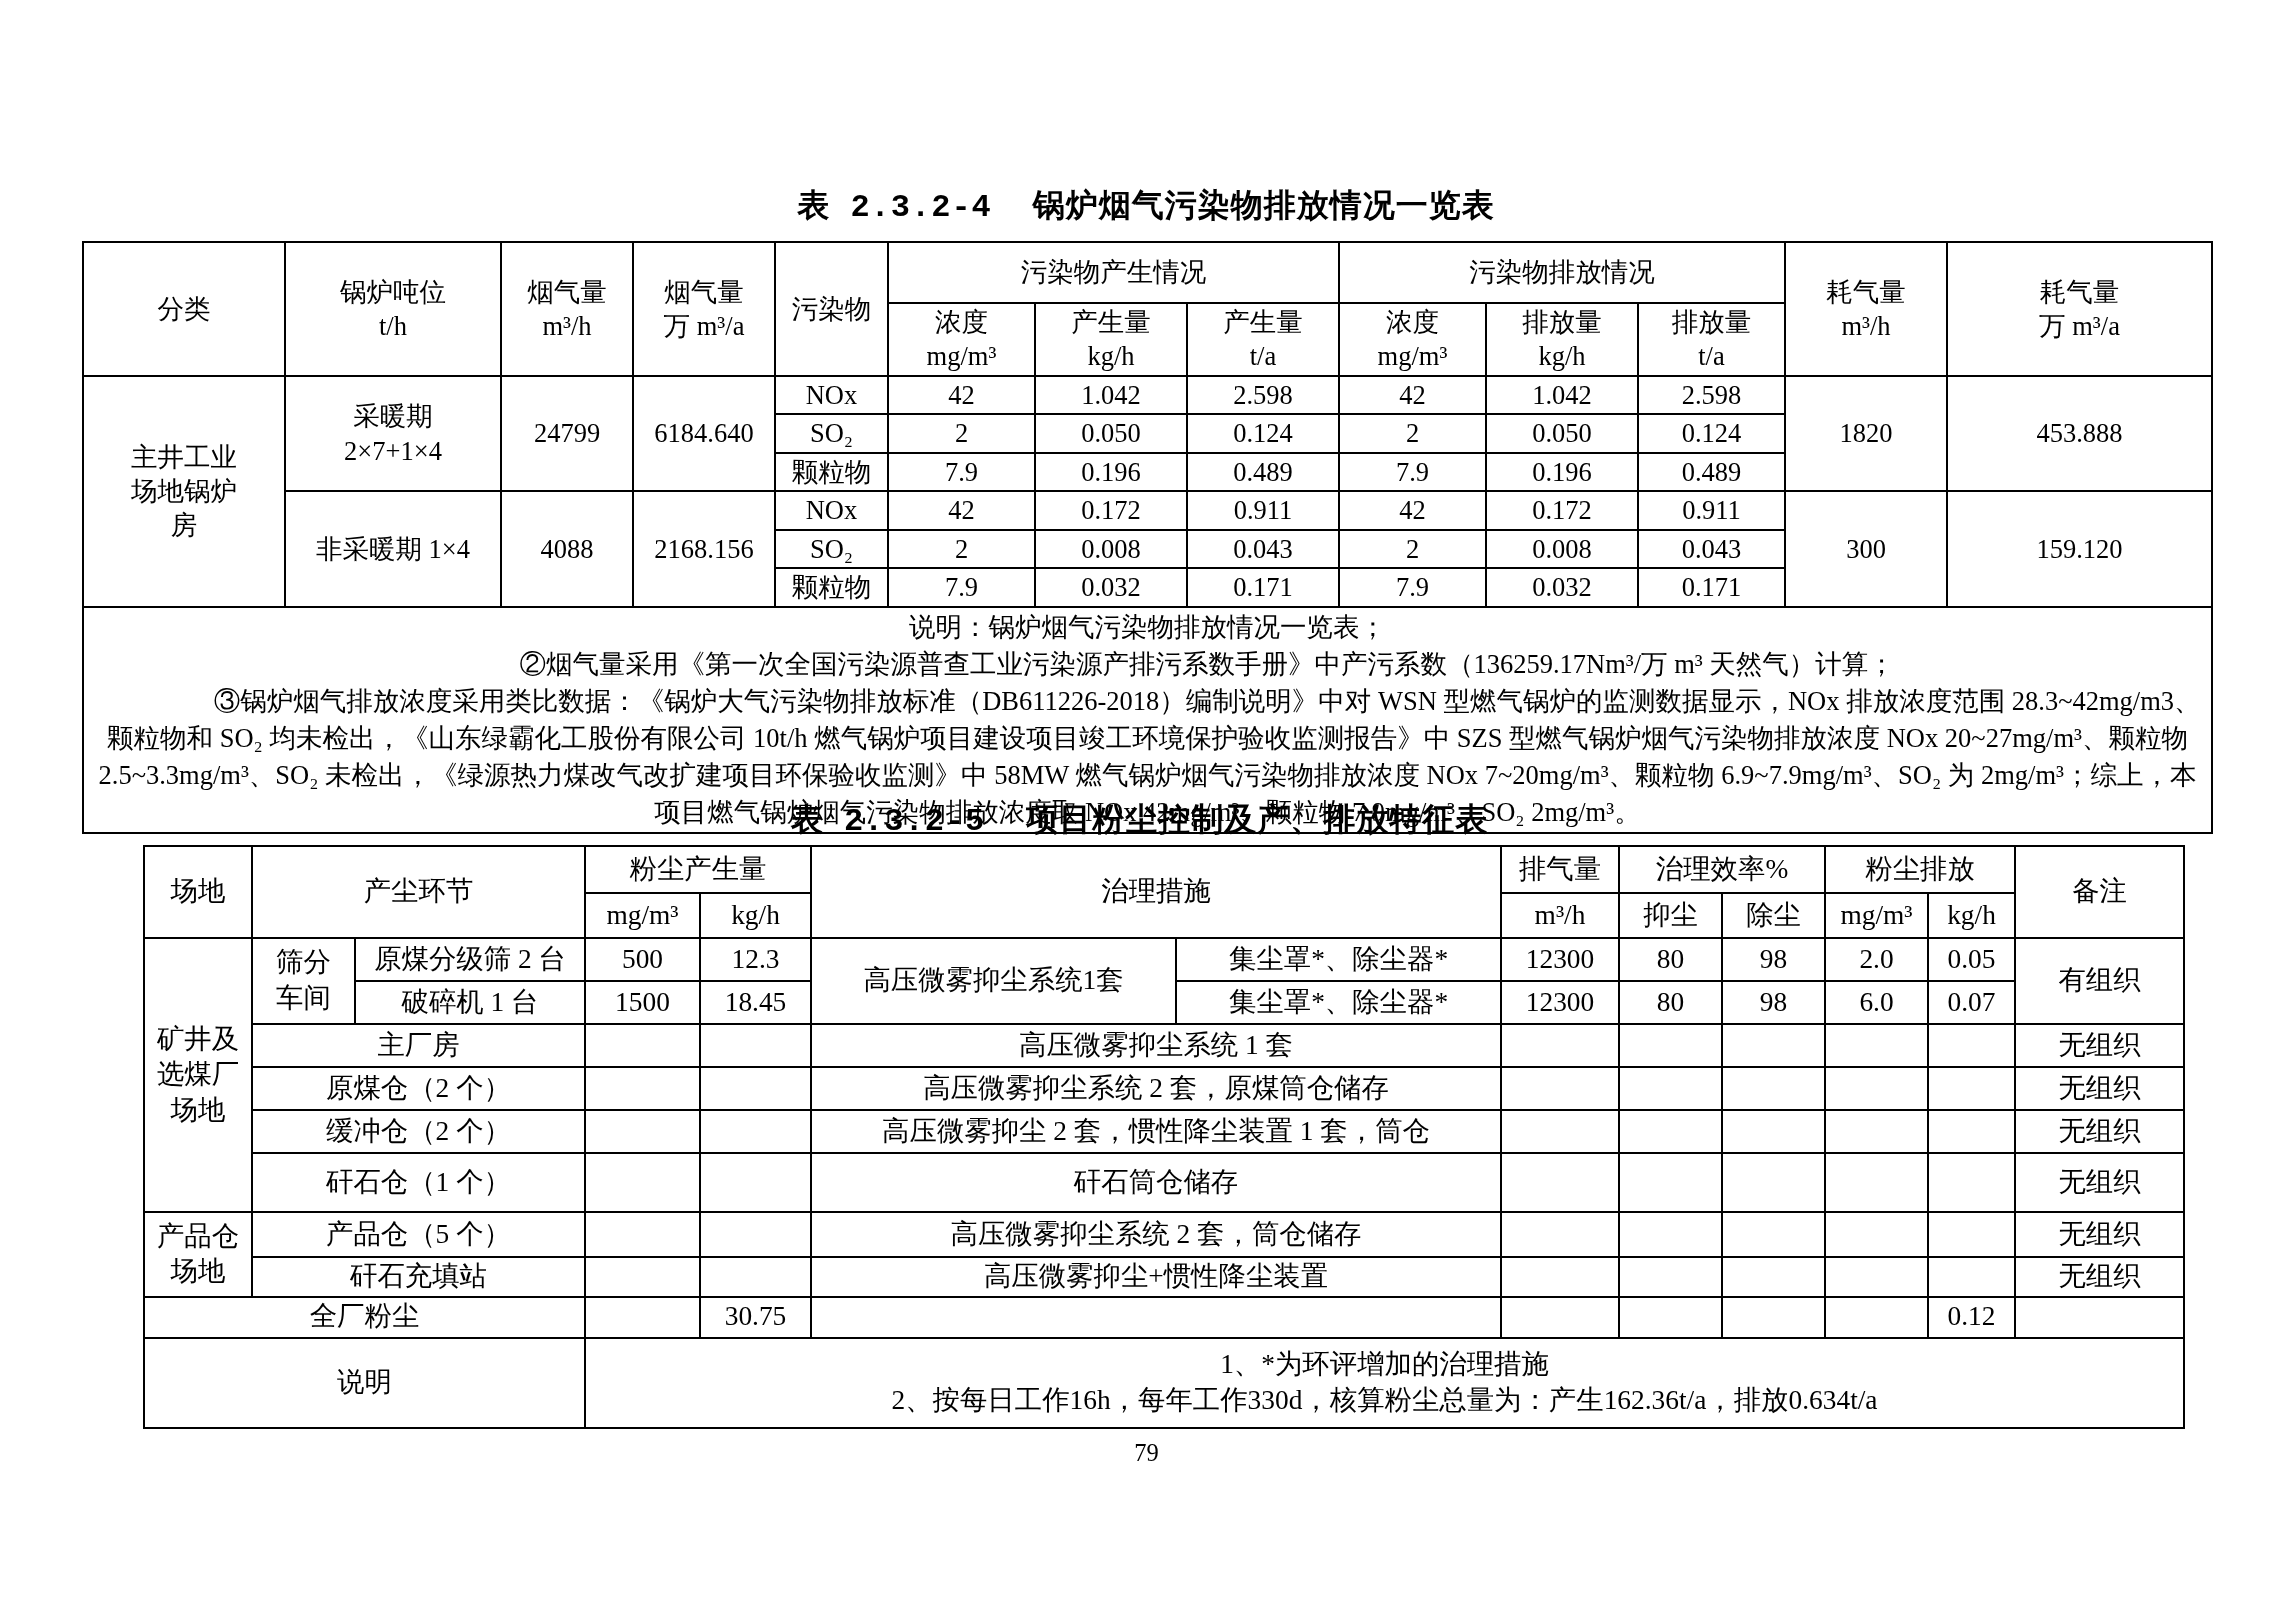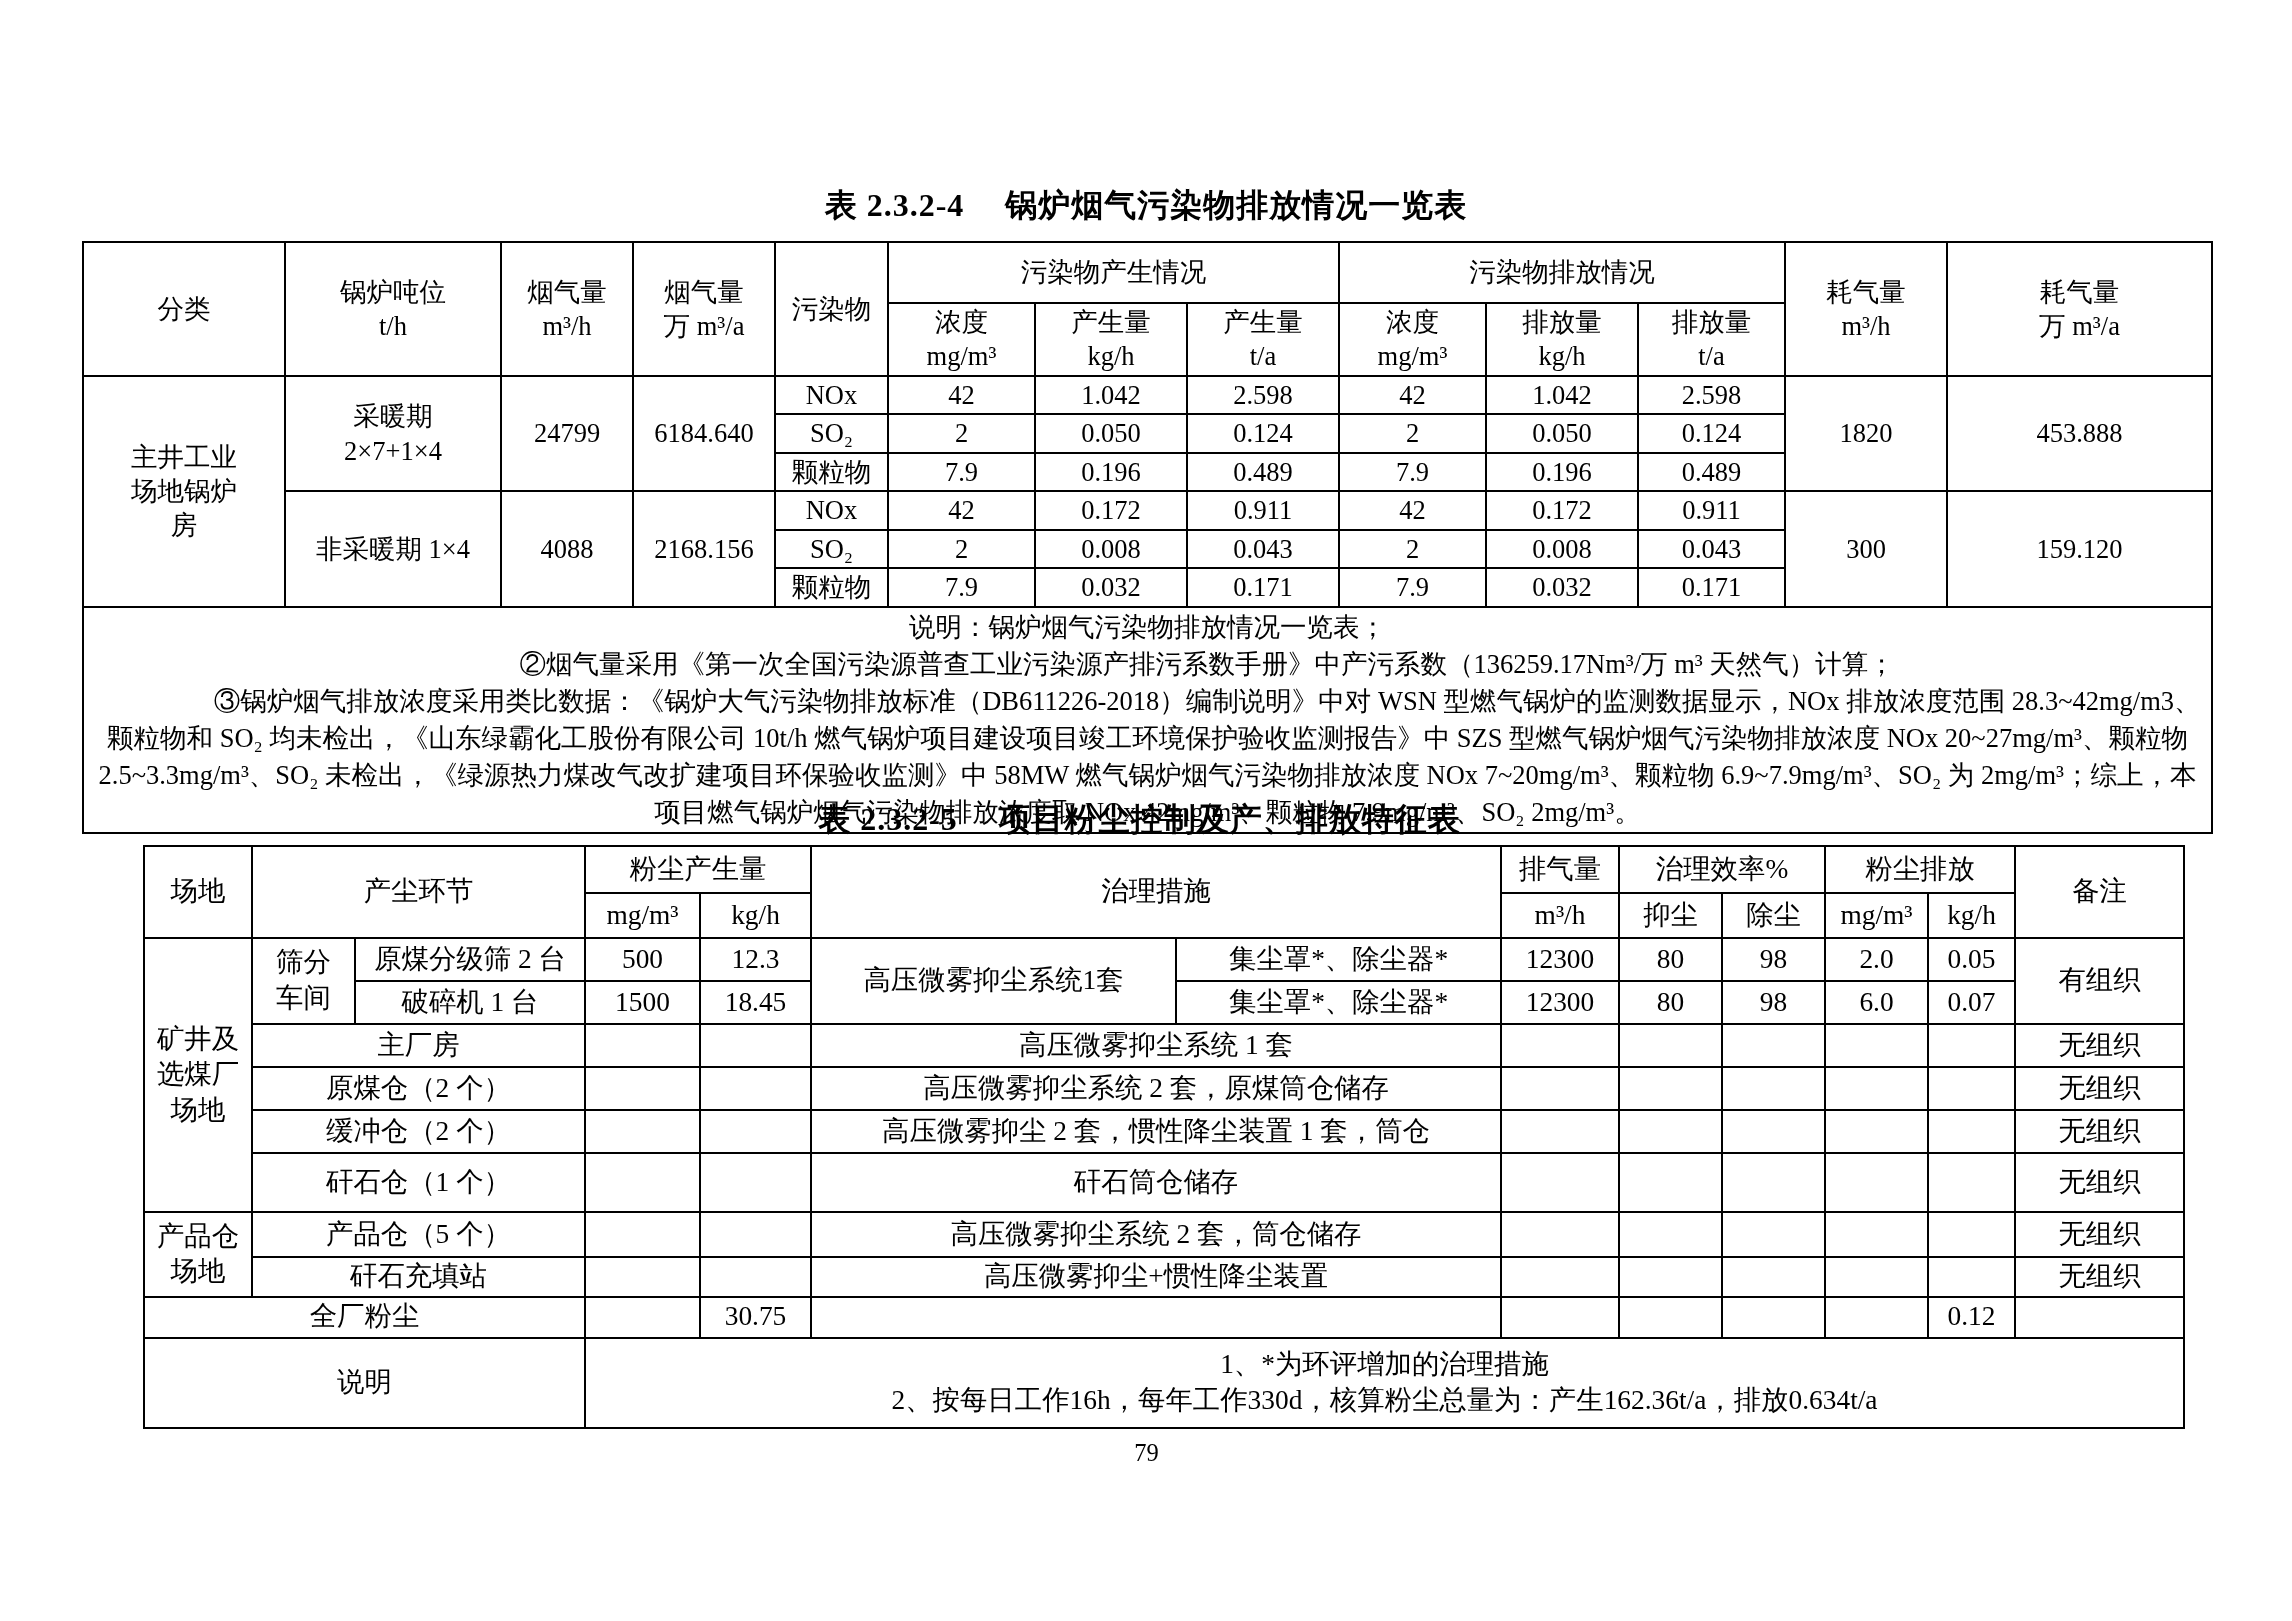--- a/index.html
+++ b/index.html
@@ -3,21 +3,21 @@
 <meta charset="utf-8">
 <style>
   html,body { margin:0; padding:0; }
   body {
     width:2293px; height:1621px; background:#ffffff; color:#000;
     font-family:"Liberation Serif","DejaVu Serif",serif;
     position:relative; overflow:hidden;
   }
   .tbl-title {
     position:absolute; text-align:center; font-weight:bold; font-size:32px;
-    font-family:Liberation Serif, serif; letter-spacing:1px;
+    font-family:Liberation Mono, monospace; letter-spacing:1px;
   }
   .tbl-title .gap { margin-left:41px; }
   table.t {
     position:absolute; border-collapse:collapse; table-layout:fixed;
     border:2.9px solid #000;
   }
   table.t td {
     border:2px solid #000; text-align:center; vertical-align:middle;
     font-size:26.5px; padding:1px 3.9px; line-height:1.3;
   }

